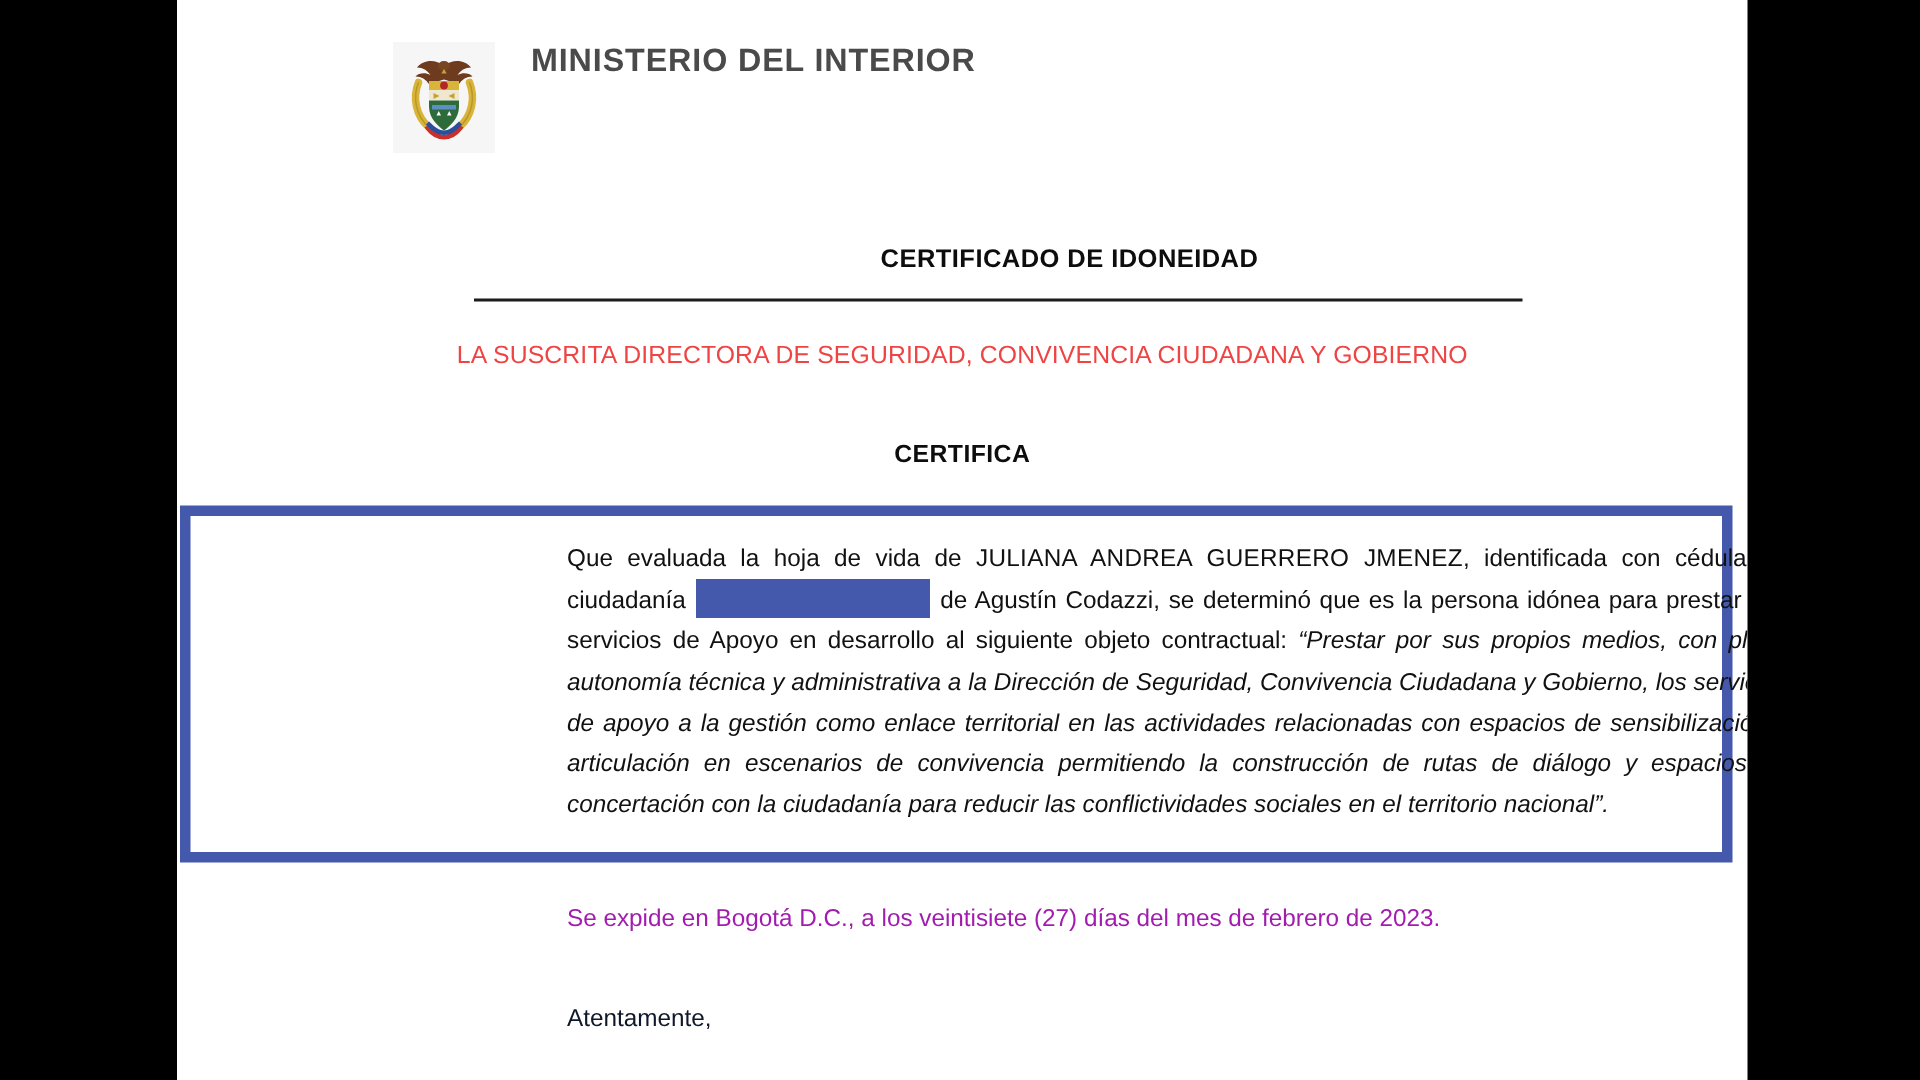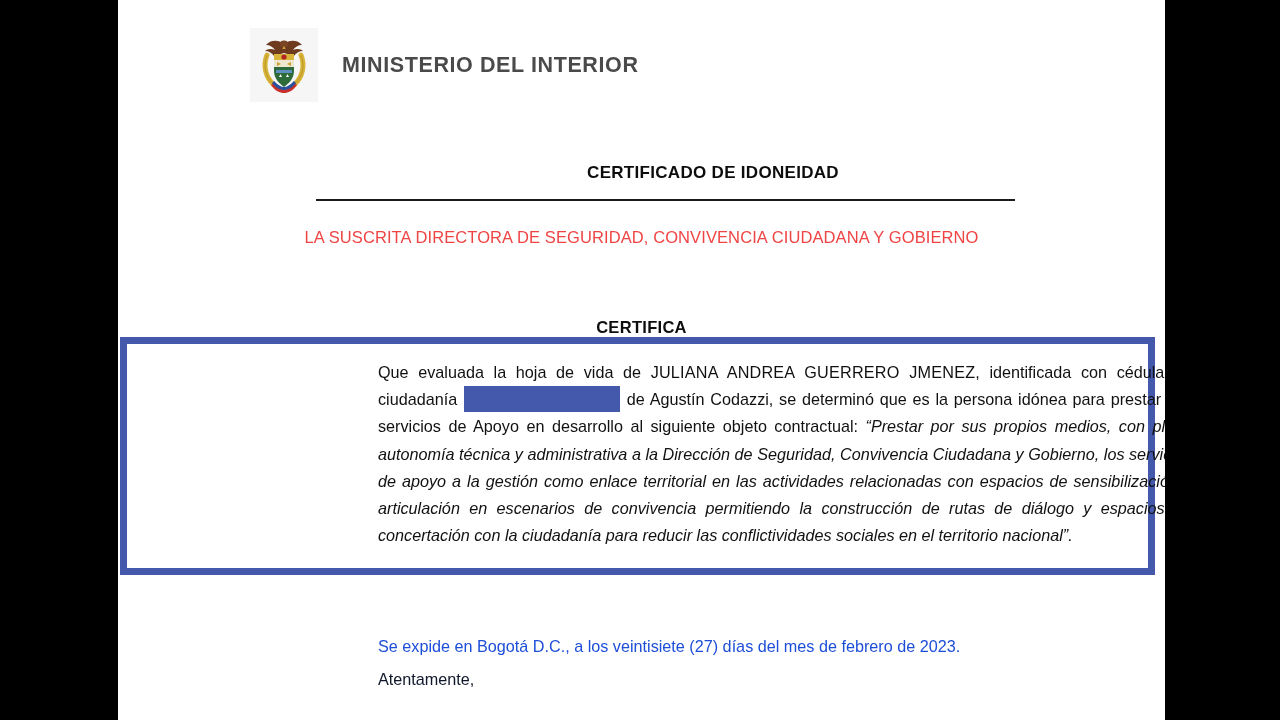--- a/index.html
+++ b/index.html
@@ -38,24 +38,23 @@
     top: 0;
     height: 720px;
     background: #000000;
   }
   .letterbox.left  { left: 0;      width: 118px; }
   .letterbox.right { left: 1165px; width: 115px; }
 
   
   #header {
     position: absolute;
-    left: 132px;
+    left: 144px;
     top: 28px;
     display: flex;
-    align-items: center;
   }
   #emblem-box {
     width: 68px;
     height: 74px;
     background: #f6f6f6;
     display: flex;
     align-items: center;
     justify-content: center;
   }
   #emblem-svg { display: block; }
@@ -102,21 +101,20 @@
   #certifica {
     position: absolute;
     left: 0;
     top: 294px;
     width: 1047px;
     text-align: center;
     font-size: 16.5px;
     font-weight: bold;
     color: #0d0d0d;
     letter-spacing: 0.3px;
-    margin-top: 24px;
   }
 
   
   #body-box {
     position: absolute;
     left: 2px;
     top: 337px;
     width: 1035px;
     height: 238px;
     border: 7px solid #4458ac;
@@ -149,23 +147,22 @@
     vertical-align: -7px;
     margin: 0 1px;
   }
 
   
   #issue-line {
     position: absolute;
     left: 260px;
     top: 603px;
     font-size: 16.2px;
-    color: #1d4ed8;
+    color: #a21caf;
     white-space: nowrap;
-    margin-top: 34px;
   }
   #signoff {
     position: absolute;
     left: 260px;
     top: 670px;
     font-size: 16.2px;
     color: #0f172a;
   }
 </style>
 </head>

